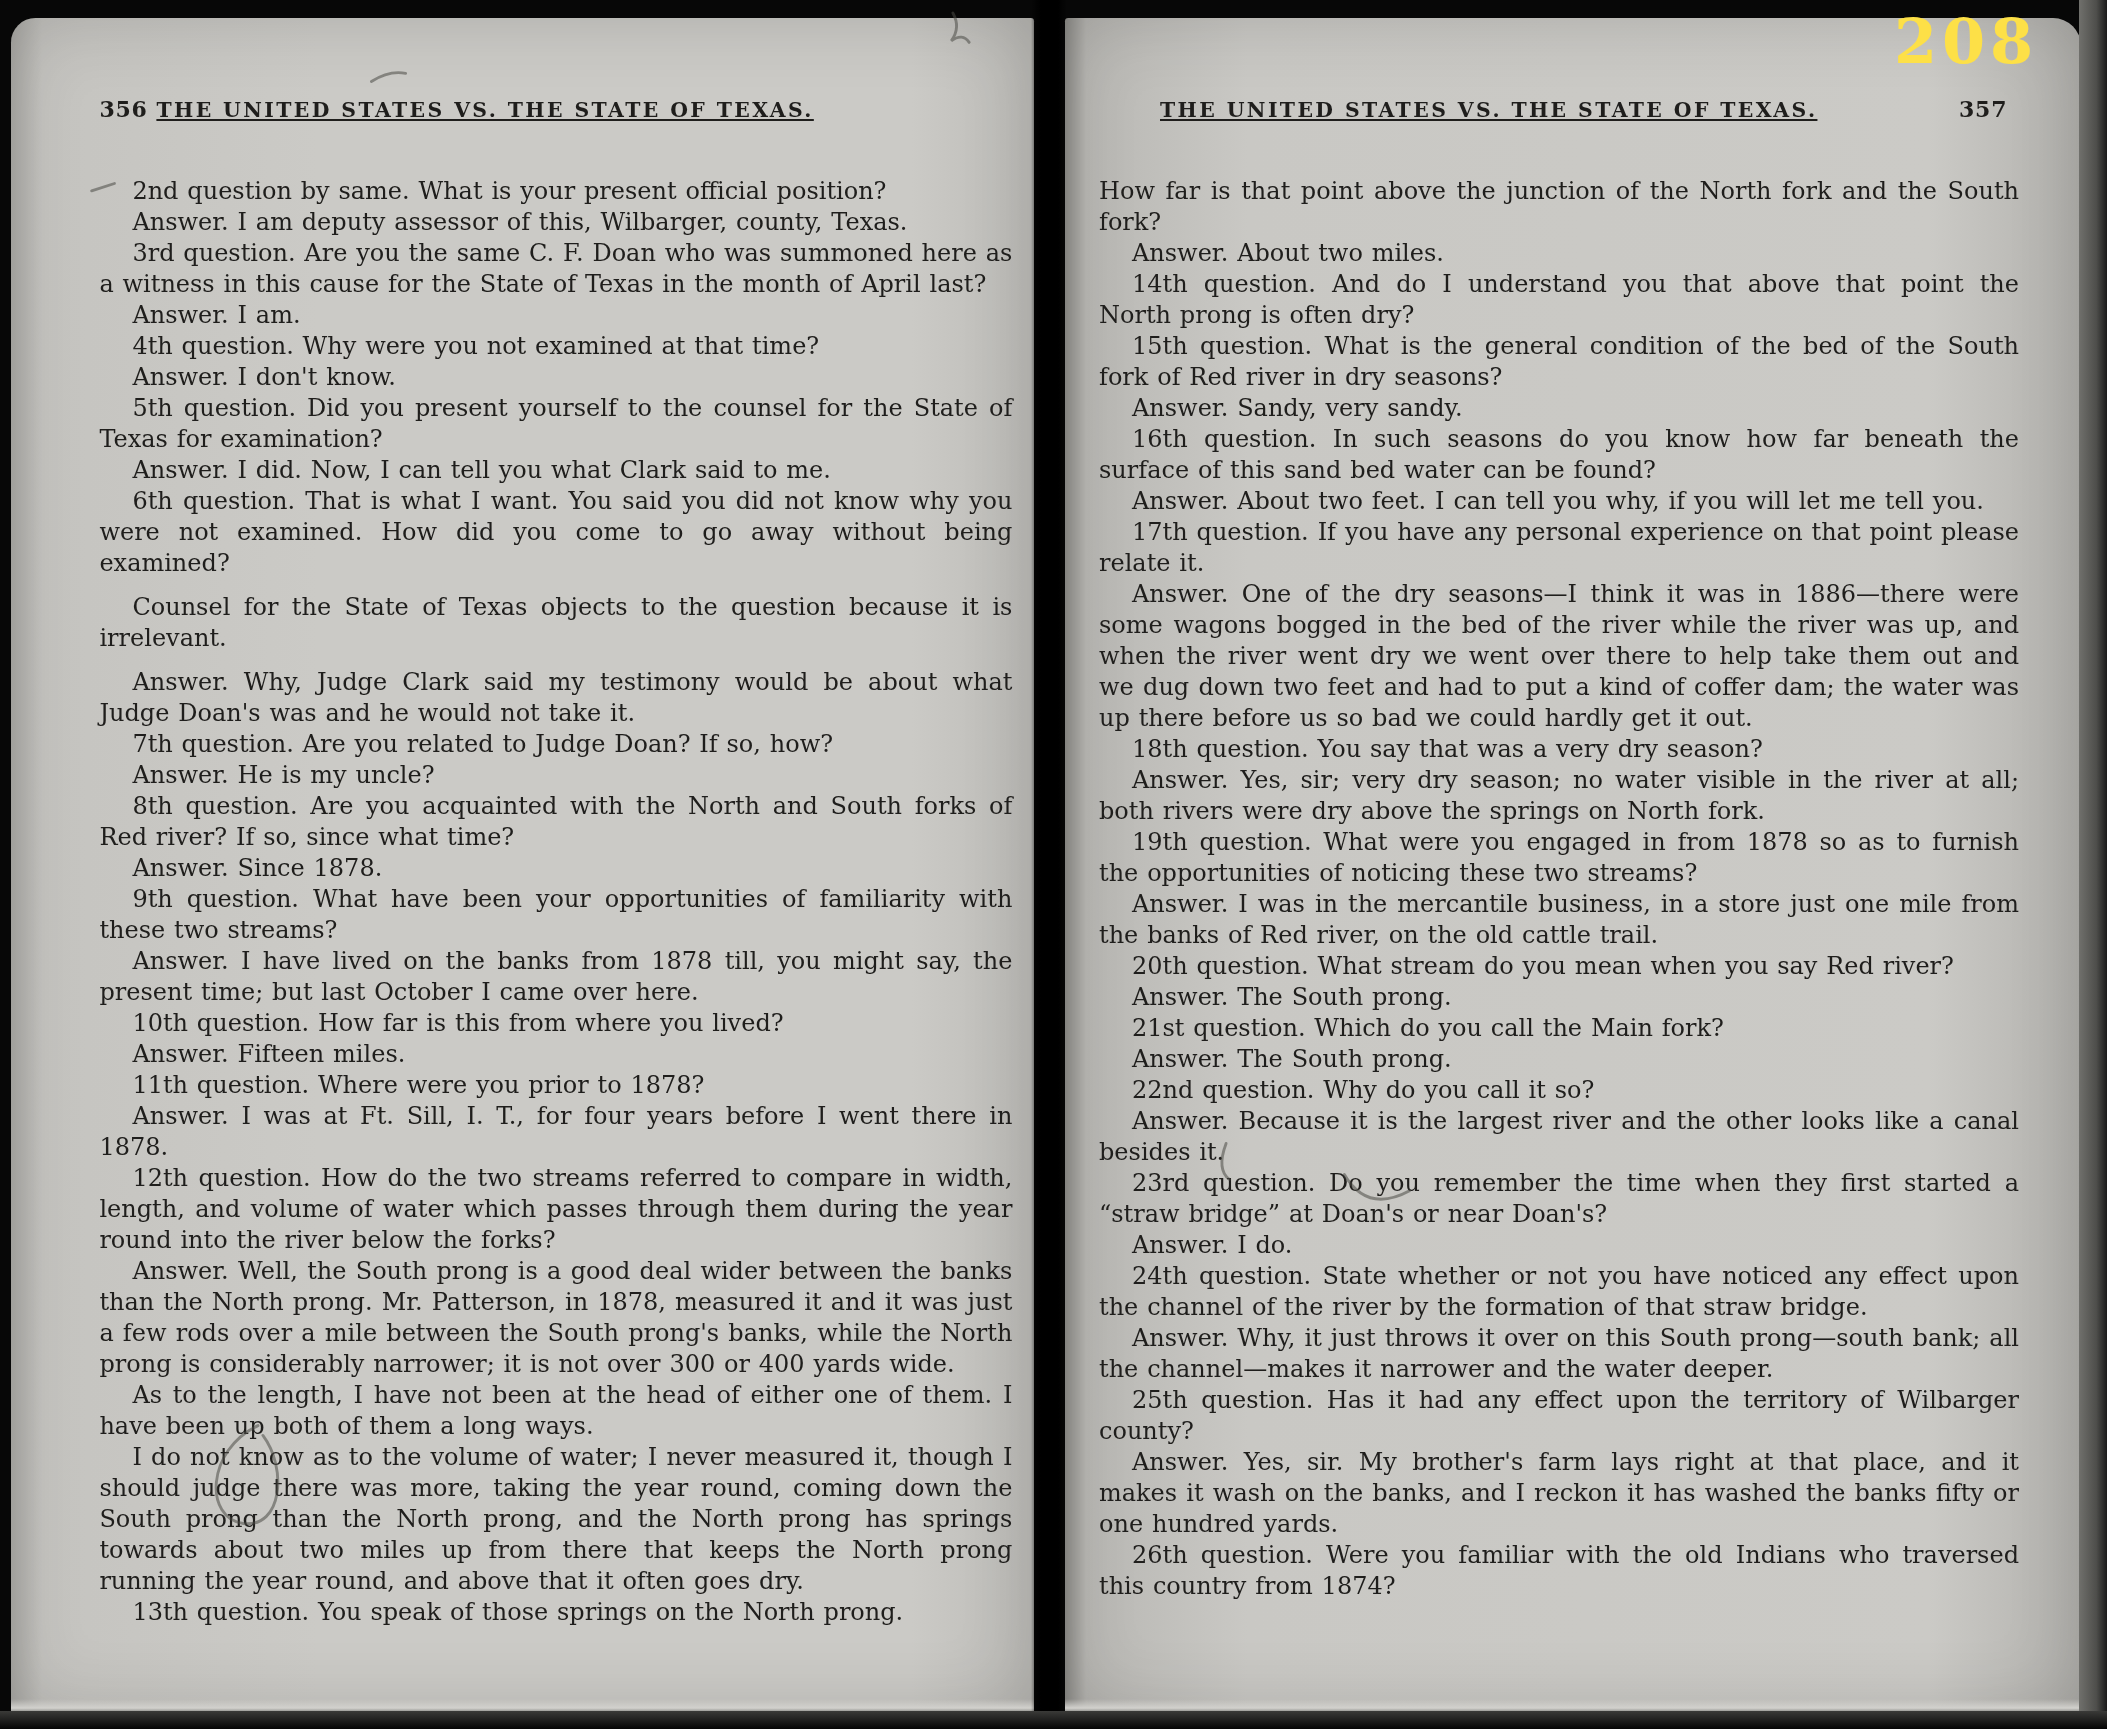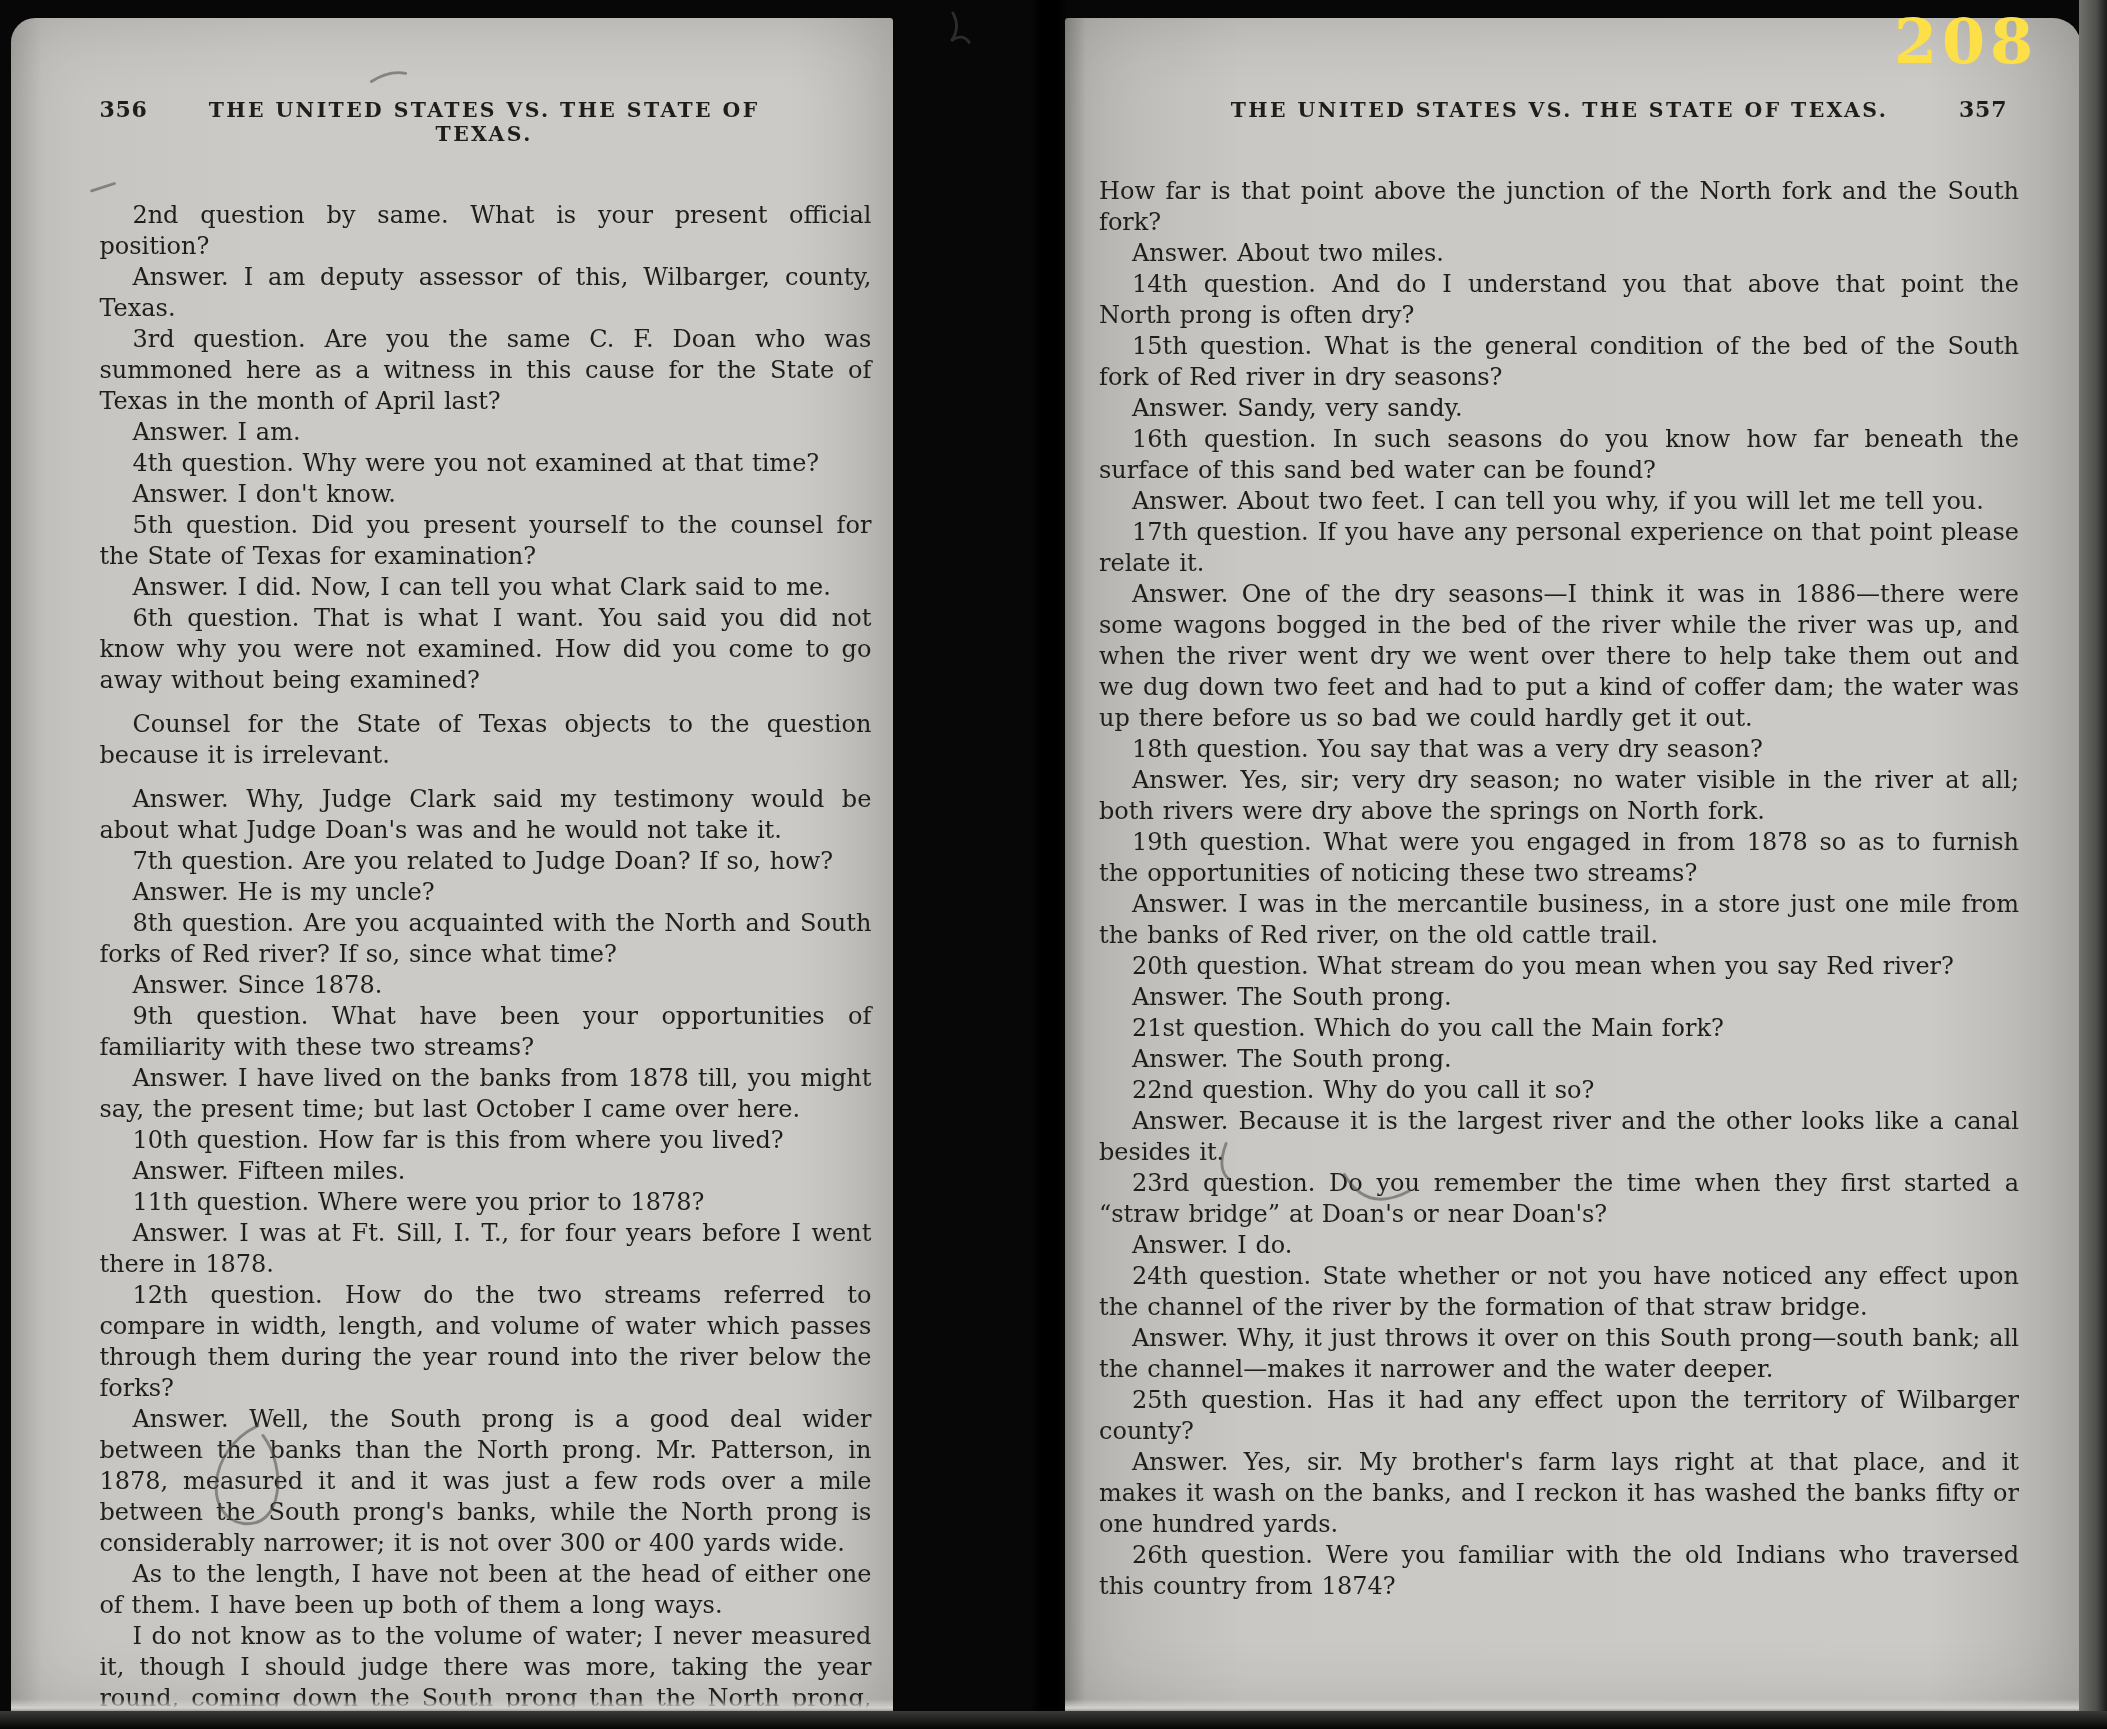--- a/index.html
+++ b/index.html
@@ -11,21 +11,21 @@
   }
   .page{
     position:absolute;
     top:18px;height:1694px;
     background:linear-gradient(to bottom,#c2c1bd 0px,#cac9c5 49px,#cbcac6 85%,#c6c5c1 97%,#b7b6b2 100%);
     box-shadow:inset 0 0 73px rgba(0,0,0,.16);
     color:#1f1e1c;
     box-sizing:border-box;
   }
   .page-left{
-    left:11.4px;width:882px;
+    left:11.4px;width:1023px;
     border-radius:24.5px 3.3px 0 0;
     background:linear-gradient(to right,#aeada9 0px,#c5c4c0 31px,#cbcac6 30%,#cbcac6 88%,#bdbcb8 99%);
   }
   .page-right{
     left:1065px;width:1016px;
     border-radius:3.3px 28px 8.2px 3.3px;
     background:linear-gradient(to right,#8f8e8a 0px,#b9b8b4 21px,#c9c8c4 18%,#cbcac6 85%,#b2b1ad 100%);
   }
   .gutter{
     position:absolute;left:1031px;top:0;width:36px;height:1729px;
@@ -44,21 +44,21 @@
     background:linear-gradient(to bottom,rgba(210,209,205,.0),#d2d1cd 70%,#8a8a86 100%);
   }
   .running-head{
     display:flex;align-items:baseline;
     font-weight:700;font-size:20.4px;letter-spacing:2.4px;
     padding:78px 16.3px 0 16.3px;
   }
   .page-left .running-head{padding-left:88px;padding-right:24.5px;}
   .page-right .running-head{padding-left:38px;padding-right:65px;}
   .running-head .num{font-size:22px;letter-spacing:0.8px;flex:0 0 57px;}
-  .running-head .title{flex:1;text-align:center;}
+  .running-head .title{flex:1;text-decoration:underline;}
   .page-right .running-head .num{}
   .body-text{
     font-size:24px;line-height:31px;
     text-align:justify;word-spacing:1.2px;
     margin-top:54px;
   }
   .page-left .body-text{padding-left:88px;padding-right:22px;}
   .page-right .body-text{padding-left:34px;padding-right:62px;}
   .body-text p{margin:0;text-indent:33px;}
   .body-text p.no-indent{text-indent:0;}

